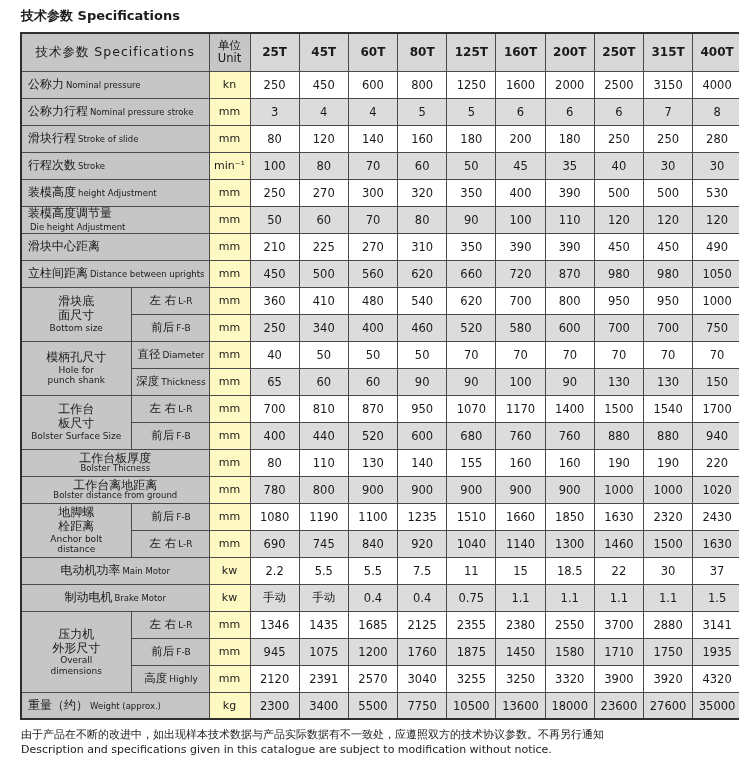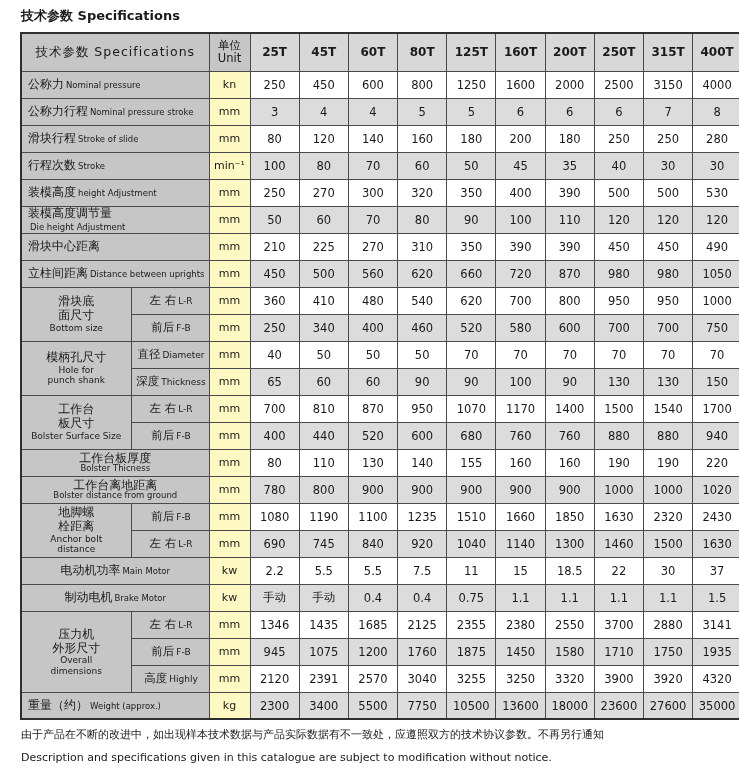--- a/index.html
+++ b/index.html
@@ -33,21 +33,21 @@
   td.lbl.group .cn{font-size:12px;}
   td.lbl.group .en{font-size:9px;}
   td.lbl.sub{text-align:center;padding-left:2px;font-size:11.5px;}
   td.lbl.sub .en-inline{font-size:9px;}
   td.unit{background:#fef9c3;text-align:center;font-size:11px;}
   td.val{background:#ffffff;text-align:center;font-size:11.5px;}
   tr.alt td.val{background:#dcdcdc;}
 
   .footer{margin:8px 0 0 1px;}
   .footer .cn{font-size:11px;line-height:1.35;}
-  .footer .en{font-size:11px;line-height:1.35;margin-top:8px;}
+  .footer .en{font-size:11px;line-height:1.35;}
 </style>
 </head>
 <body>
 
 <div class="page">
 
   <div class="title">技术参数 Specifications</div>
 
   <table class="spec">
     <colgroup>

